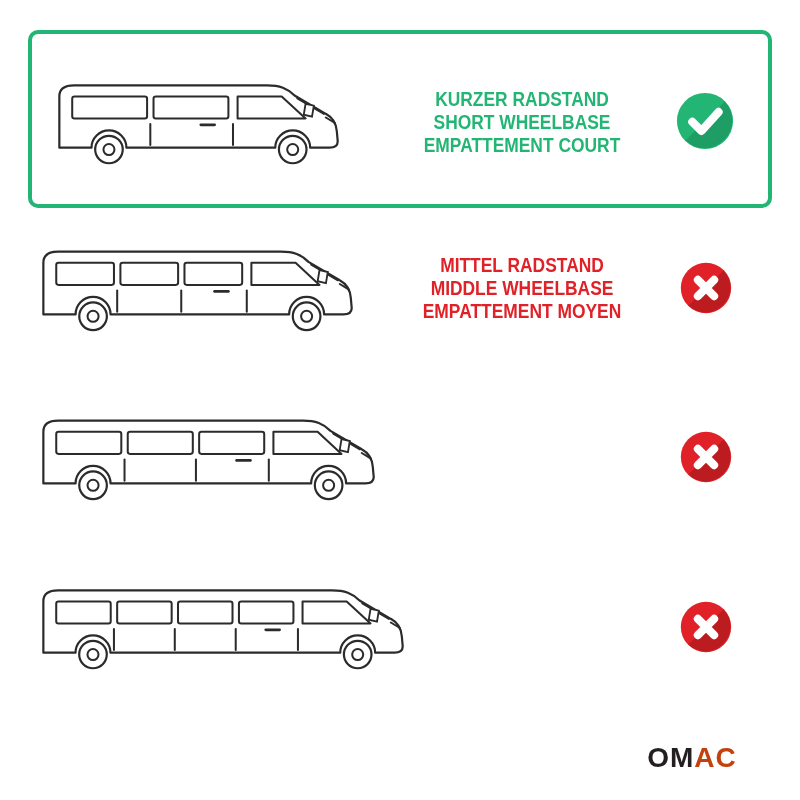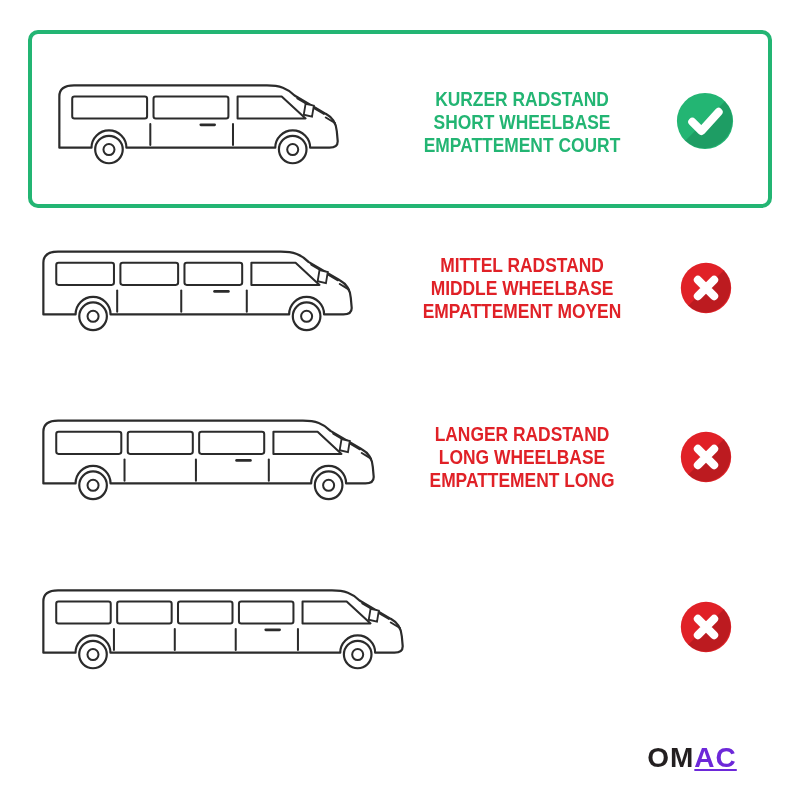--- a/index.html
+++ b/index.html
@@ -24,21 +24,21 @@
   }
   .labels .line { display:block; transform:scaleX(.87); transform-origin:50% 50%; white-space:nowrap; }
   .labels.green { color:#23B573; }
   .labels.red   { color:#E02127; }
   .status { position:absolute; line-height:0; }
   .logo {
     position:absolute; left:592px; top:742px; width:200px; text-align:center;
     font-weight:bold; font-size:28px; letter-spacing:1px;
   }
   .logo .lg-black { color:#231F20;text-align:right; }
-  .logo .lg-red   { color:#6d28d9;text-decoration:underline; }
+  .logo .lg-red   { color:#c2410c; }
 </style>
 </head>
 <body>
 
 <div class="page">
 
   <section class="row row-1">
     <div class="van-wrap" style="left:20px; top:24px;">
       <svg class="van-svg" preserveAspectRatio="none" viewBox="0 0 320 130" width="294" height="119">
           <path d="M8 98 L8 42 Q8 30 24 30 L234 30 C248 30 256 33 264 41 L298 61 Q309 67 310 80 L311 91 Q311 98 302 98 L281 98 A19 19 0 0 0 243 98 L81 98 A19 19 0 0 0 43 98 Z" fill="#ffffff" stroke="#2B2B2B" stroke-width="2.4" stroke-linejoin="round"></path>
@@ -120,25 +120,20 @@
           <rect x="99.7" y="42" width="70.7" height="24" rx="2.5" fill="none" stroke="#2B2B2B" stroke-width="2.2" stroke-linejoin="round" stroke-linecap="round"></rect>
           <rect x="177.3" y="42" width="70.7" height="24" rx="2.5" fill="none" stroke="#2B2B2B" stroke-width="2.2" stroke-linejoin="round" stroke-linecap="round"></rect>
           <path d="M96.2 72 L96.2 95" fill="none" stroke="#2B2B2B" stroke-width="2.2" stroke-linejoin="round" stroke-linecap="round"></path>
           <path d="M173.8 72 L173.8 95" fill="none" stroke="#2B2B2B" stroke-width="2.2" stroke-linejoin="round" stroke-linecap="round"></path>
           <path d="M253 72 L253 95" fill="none" stroke="#2B2B2B" stroke-width="2.2" stroke-linejoin="round" stroke-linecap="round"></path>
           <path d="M218 73 L233 73" stroke="#2B2B2B" stroke-width="3" stroke-linecap="round" fill="none"></path>
           <path d="M332 50 l9 2 -2 12 -9 -2 z" fill="#ffffff" stroke="#2B2B2B" stroke-width="2"></path>
           <path d="M354 65 L364 71" fill="none" stroke="#2B2B2B" stroke-width="2.2" stroke-linejoin="round" stroke-linecap="round"></path>
         </svg>
     </div>
-    <div class="labels red" style="left:392px; top:42px;">
-      <span class="line">LANGER RADSTAND</span>
-      <span class="line">LONG WHEELBASE</span>
-      <span class="line">EMPATTEMENT LONG</span>
-    </div>
     <div class="status" style="left:680px; top:50px;">
       <svg viewBox="0 0 64 64" width="52" height="52">
         <circle cx="32" cy="32" r="31" fill="#E02127"></circle>
         <path d="M53.9 10.1 A31 31 0 0 1 10.1 53.9 Z" fill="#000000" opacity="0.16"></path>
         <path d="M22 22 L42 42 M42 22 L22 42" stroke="#ffffff" stroke-width="10" stroke-linecap="round" fill="none"></path>
       </svg>
     </div>
   </section>
 
   <section class="row row-4">

